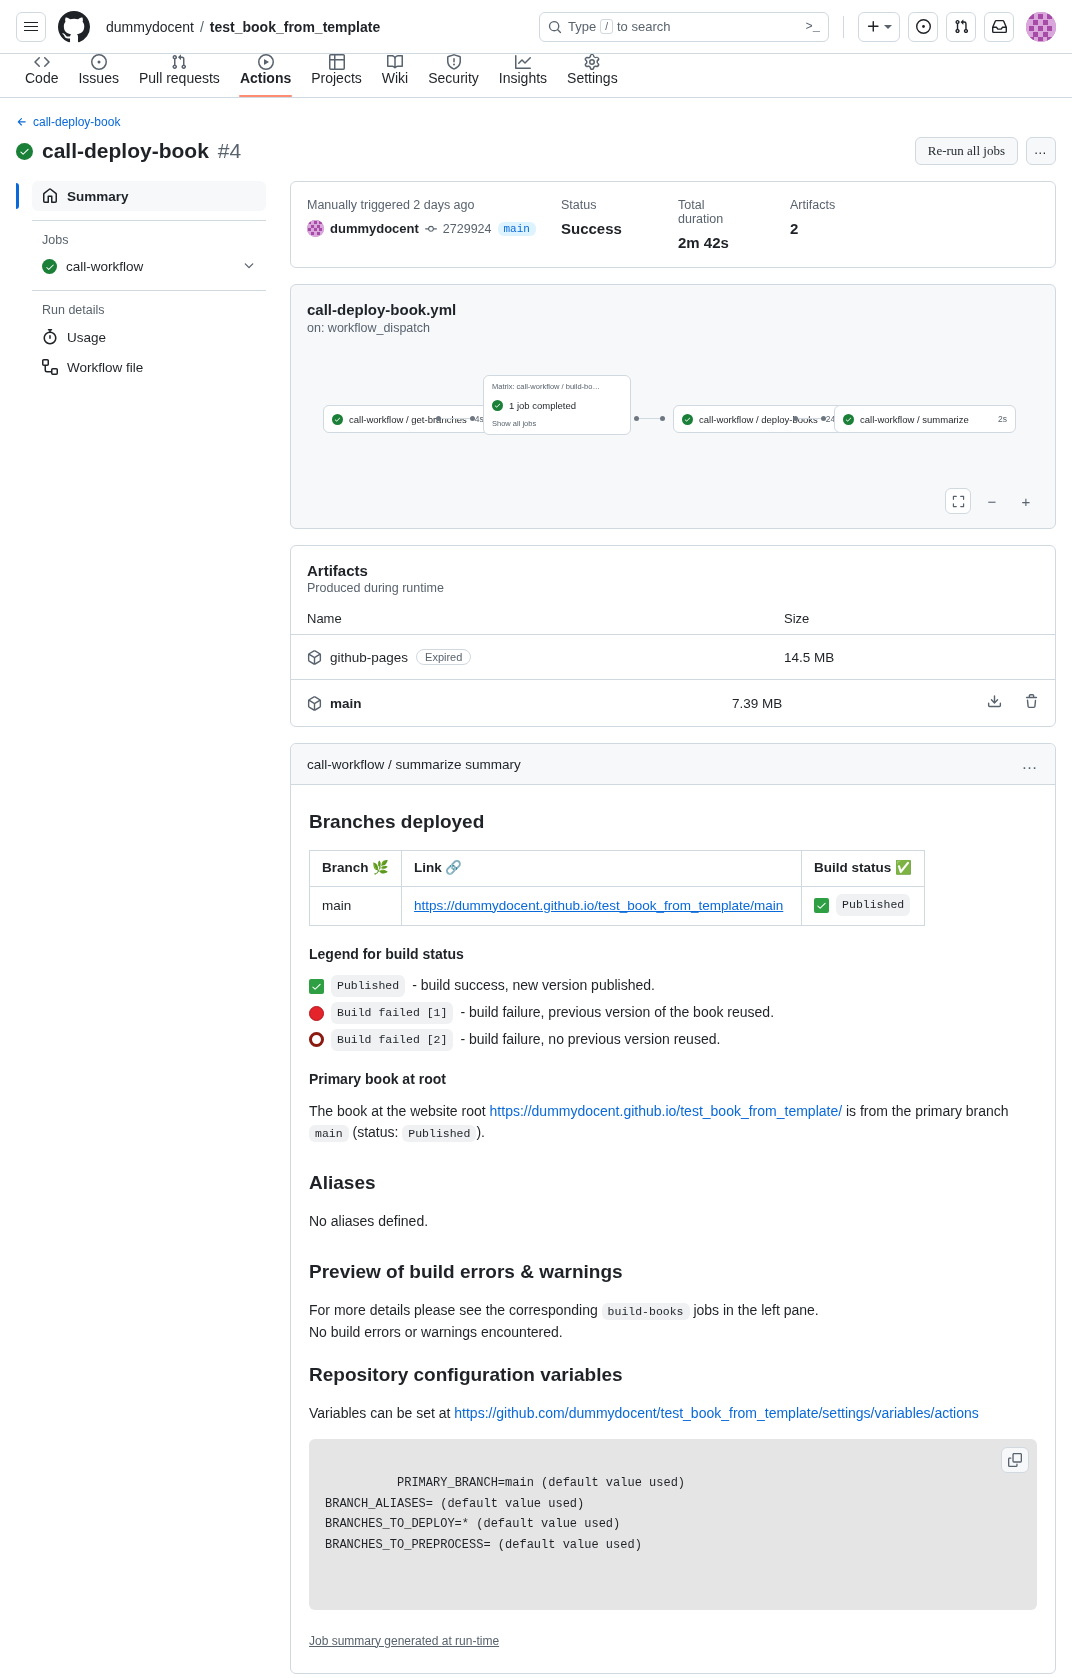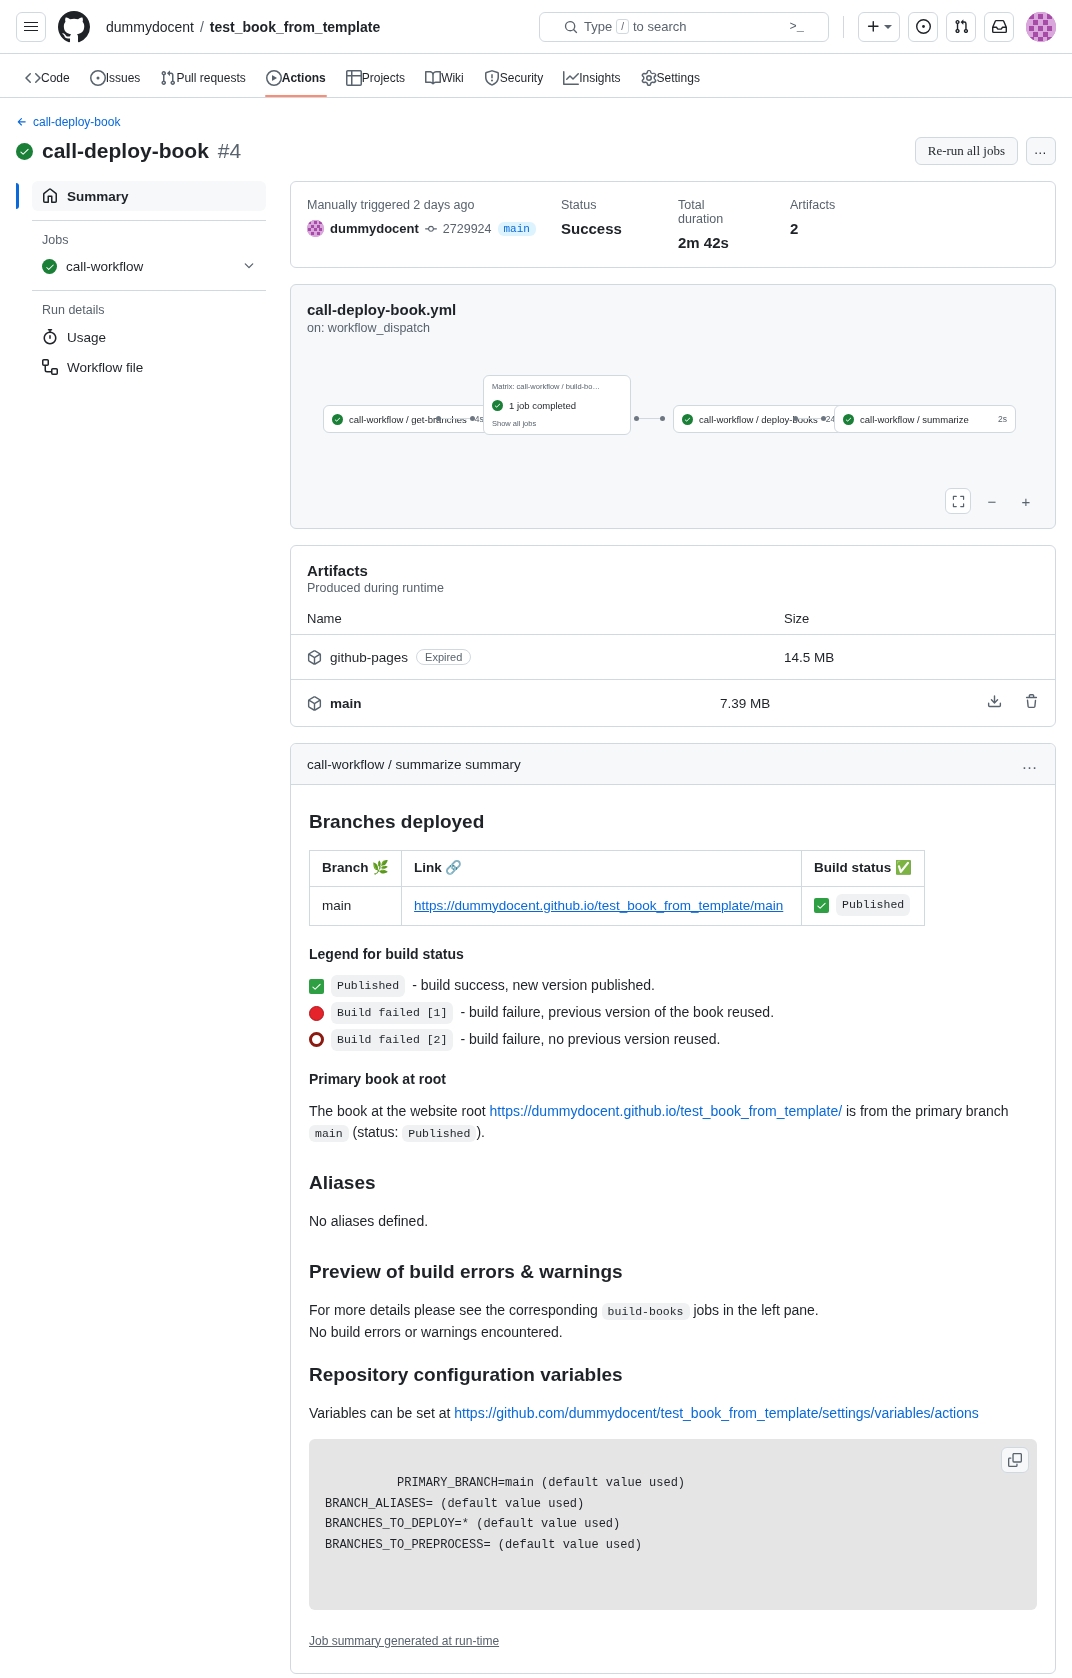--- a/index.html
+++ b/index.html
@@ -41,21 +41,21 @@
   }
   .breadcrumb .owner { color: #1f2328; }
   .breadcrumb .sep { color: #59636e; }
   .breadcrumb .repo { font-weight: 600; color: #1f2328; }
 
   .header-spacer { flex: 1 1 auto; }
 
   .search-box {
     width: 290px; height: 30px;
     border: 1px solid #d1d9e0; border-radius: 6px;
-    display: flex; align-items: center; padding: 0 24px;
+    display: flex; align-items: center; padding: 0 8px;
     background: #ffffff; color: #59636e; font-size: 13px;
     gap: 6px; cursor: text;
   }
   .search-box .sb-text { flex: 1; color: #59636e; font-size: 13px; display:flex; align-items:center; gap:4px;}
   .slash-key {
     border: 1px solid #d1d9e0; border-radius: 3px;
     font-size: 10px; padding: 0px 4px; line-height: 13px; color:#59636e;
   }
   .cmd-icon { color: #59636e; font-size: 12px; font-family: "Liberation Mono", monospace; }
 
@@ -79,22 +79,22 @@
   }
 
   
   .repo-nav {
     height: 44px; display: flex; align-items: flex-end;
     padding: 0 16px; gap: 2px;
     border-bottom: 1px solid #d1d9e0; background: #ffffff;
   }
   .nav-item {
     display: flex; align-items: center; 
-    padding: 6px 9px 11px 9px; font-size: 12px; color: #1f2328;
-    cursor: pointer; position: relative; white-space: nowrap;
+    padding: 6px 9px 11px 9px; font-size: 14px; color: #1f2328;
+    cursor: pointer; position: relative; white-space: nowrap; flex-direction: column;
   }
   .nav-item.active { font-weight: 600; }
   .nav-item.active::after {
     content: ''; position: absolute; left: 8px; right: 8px; bottom: 0;
     height: 2px; background: #fd8c73; border-radius: 2px;
   }
   .nav-ico { width: 16px; height: 16px; flex: none; color: #59636e; display:block;}
 
   
   .page { display: flex; padding: 0 16px; }
@@ -238,21 +238,21 @@
   .sec-sub { font-size: 12.5px; color: #59636e; }
 
   .art-head {
     display: flex; padding: 0 16px 8px 16px; font-size: 13px;
     color: #1f2328; border-bottom: 1px solid #d1d9e0;
   }
   .art-head .c-name { flex: 1; }
   .art-head .c-size { width: 255px; }
   .art-row {
     display: flex; align-items: center; padding: 14px 16px;
-    border-bottom: 1px solid #d1d9e0; font-size: 13.5px; gap: 12px;
+    border-bottom: 1px solid #d1d9e0; font-size: 13.5px;
   }
   .art-row:last-child { border-bottom: none; }
   .art-name { flex: 1; display: flex; align-items: center; gap: 8px; }
   .art-name .nm { color: #1f2328; }
   .art-name .nm.bold { font-weight: 600; }
   .art-size { width: 255px; color: #1f2328; }
   .art-acts { display: flex; gap: 22px; color: #59636e; }
   .pill-expired {
     border: 1px solid #d1d9e0; border-radius: 999px;
     font-size: 11px; color: #59636e; padding: 1px 8px;

